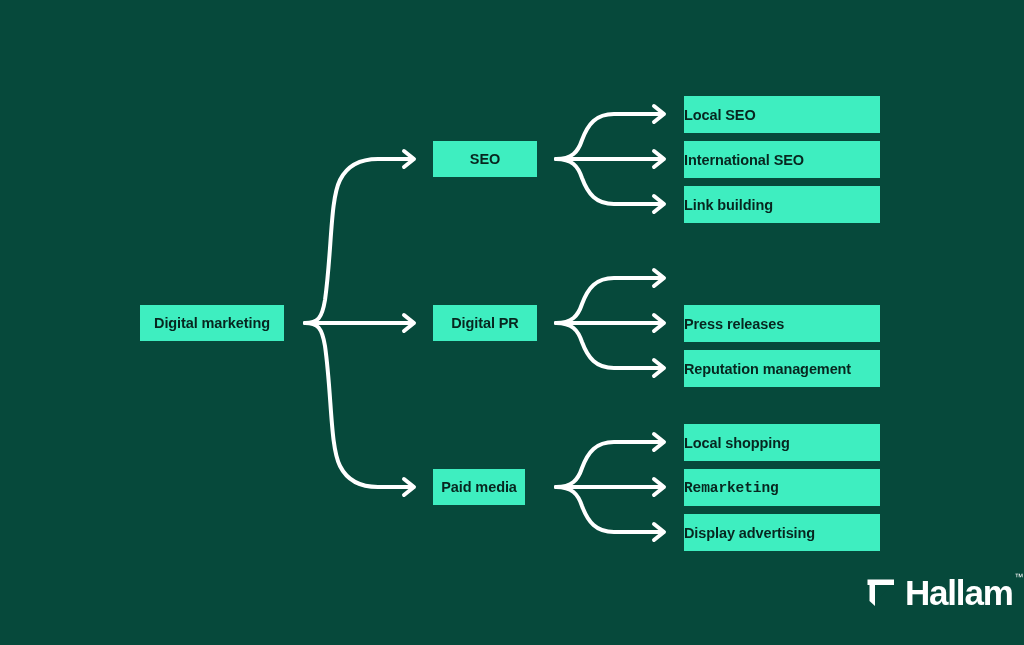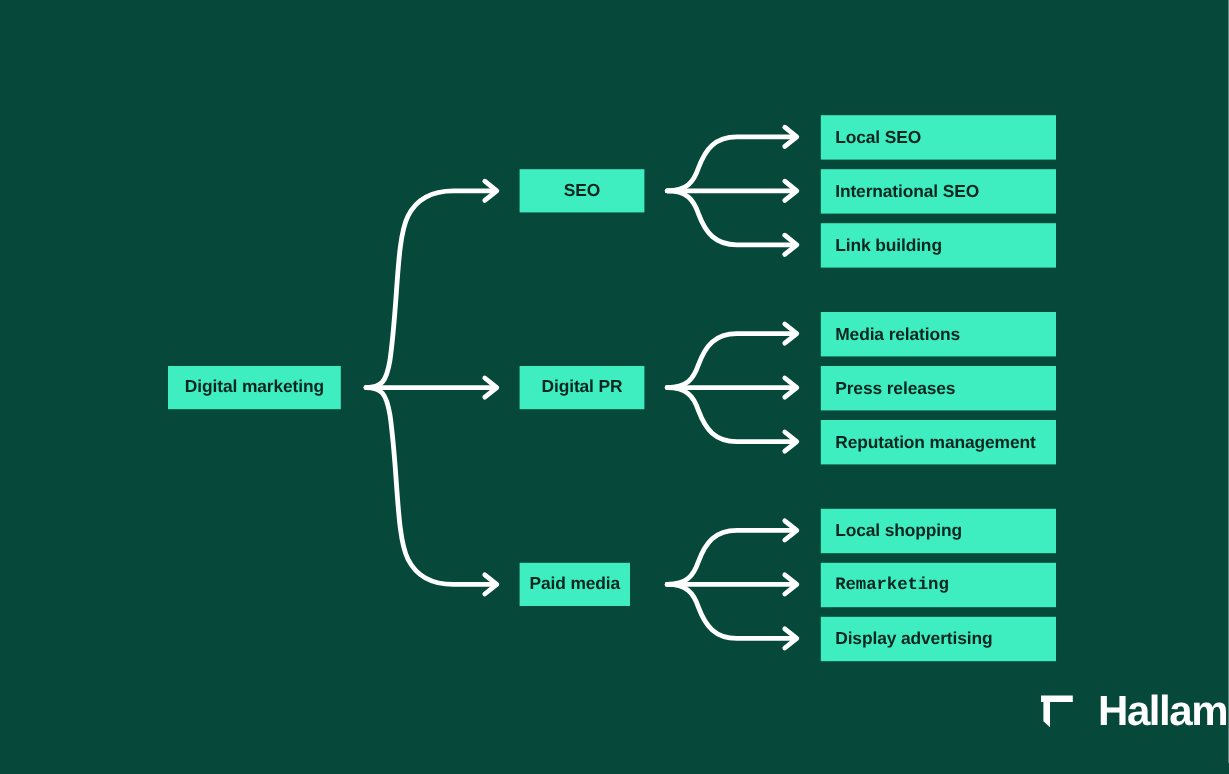--- a/index.html
+++ b/index.html
@@ -37,29 +37,28 @@
   .node-root {
     justify-content: center;
     font-size: 14.5px;
   }
   .node-mid {
     justify-content: center;
     font-size: 14.5px;
   }
   .node-leaf {
     justify-content: flex-start;
-    padding-left: 12px;
     font-size: 14.5px;
   }
   
   #logo {
     position: absolute;
     display: flex;
     align-items: center;
-    gap: 19px;
+    gap: 9px;
   }
   #logo-mark {
     display: block;
   }
   #logo-wordmark {
     position: relative;
     color: #ffffff;
     font-size: 35px;
     font-weight: bold;
     letter-spacing: -1.2px;
@@ -133,23 +132,20 @@
   <div class="node node-leaf" style="left:684px; top:96px; width:196px; height:37px;">
     <span>Local SEO</span>
   </div>
   <div class="node node-leaf" style="left:684px; top:141px; width:196px; height:37px;">
     <span>International SEO</span>
   </div>
   <div class="node node-leaf" style="left:684px; top:186px; width:196px; height:37px;">
     <span>Link building</span>
   </div>
 
-  <div class="node node-leaf" style="left:684px; top:260px; width:196px; height:37px;">
-    <span>Media relations</span>
-  </div>
   <div class="node node-leaf" style="left:684px; top:305px; width:196px; height:37px;">
     <span>Press releases</span>
   </div>
   <div class="node node-leaf" style="left:684px; top:350px; width:196px; height:37px;">
     <span>Reputation management</span>
   </div>
 
   <div class="node node-leaf" style="left:684px; top:424px; width:196px; height:37px;">
     <span>Local shopping</span>
   </div>

